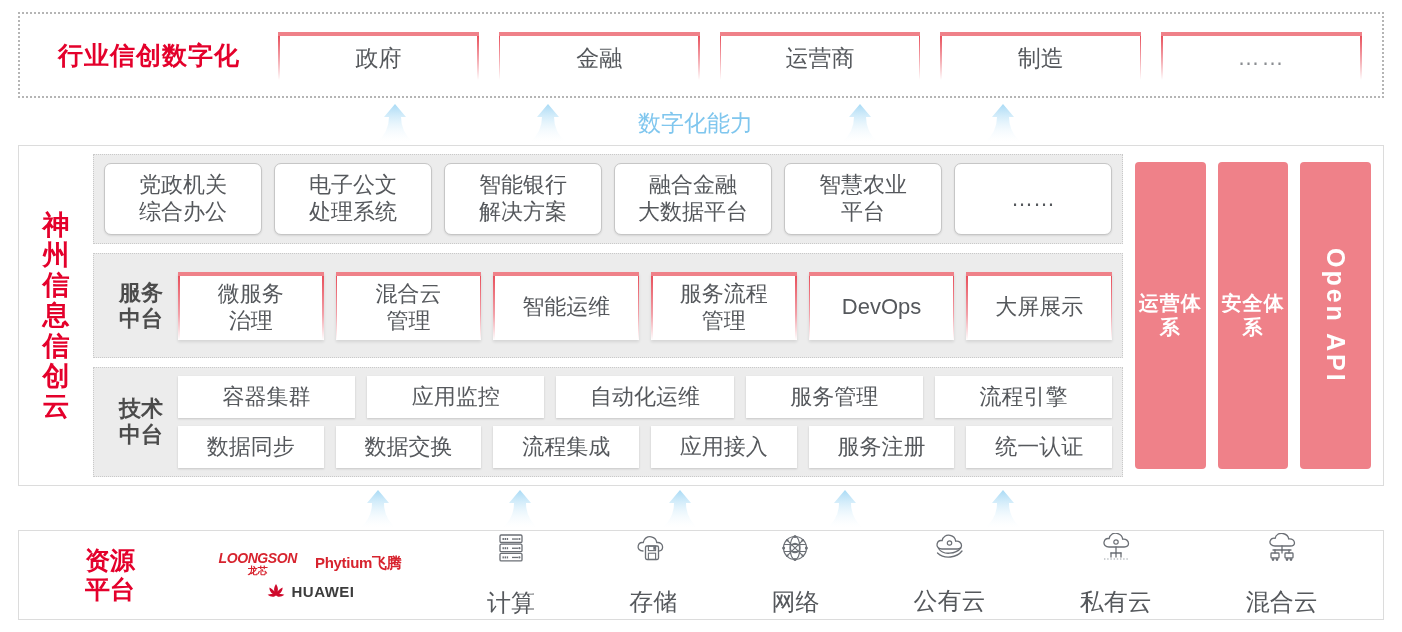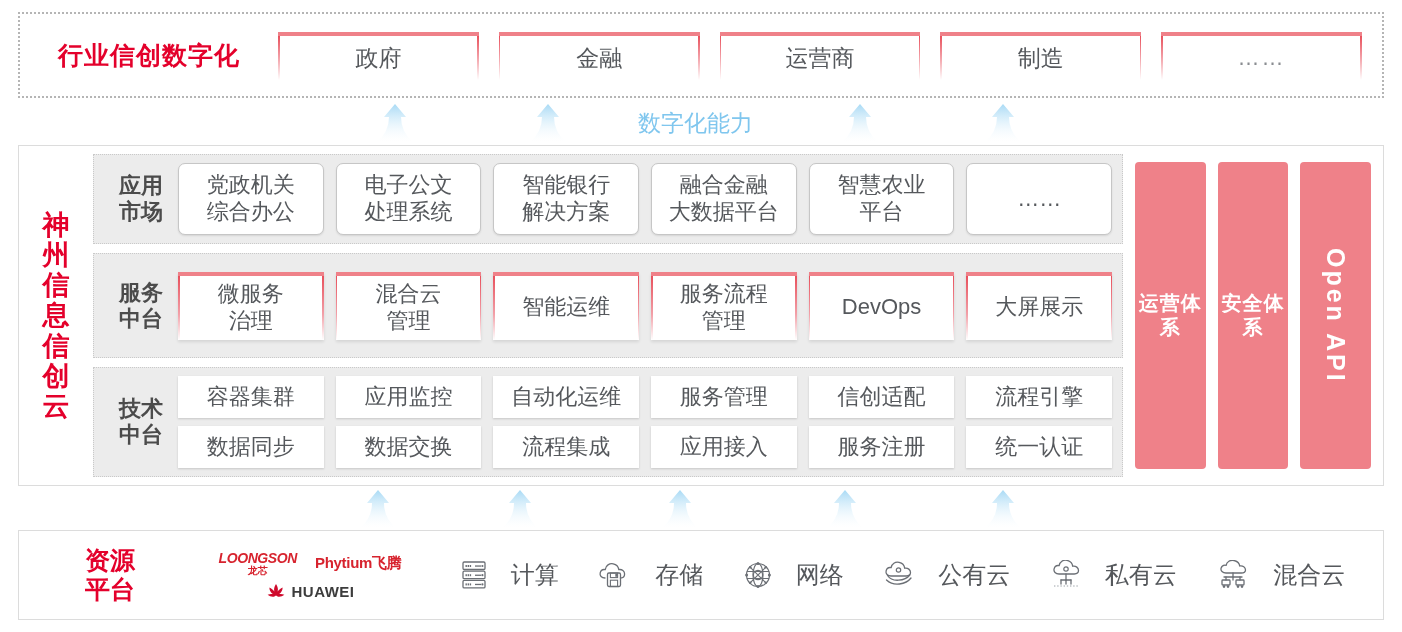--- a/index.html
+++ b/index.html
@@ -368,20 +368,21 @@
     align-items: center;
     justify-content: space-around;
     padding-right: 18px;
   }
   .res-item {
     display: flex;
     align-items: center;
     gap: 23px;
     font-size: 24px;
     color: #55585c;
+    flex-direction: column;
   }
   .res-item svg { display: block; }
 </style>
 </head>
 <body>
 
 <div class="page">
 
   <div class="industry-band">
     <div class="industry-title">行业信创数字化</div>
@@ -434,24 +435,20 @@
       <span>息</span>
       <span>信</span>
       <span>创</span>
       <span>云</span>
     </div>
 
     <div class="cloud-body">
       <div class="rows-wrap">
 
         <div class="tier tier-app">
-          <div class="tier-label">
-            <div>应用</div>
-            <div>市场</div>
-          </div>
           <div class="tier-cells">
             <div class="card-app">
                 <span class="cellspan">党政机关<br>综合办公</span>
               </div>
             <div class="card-app">
                 <span class="cellspan">电子公文<br>处理系统</span>
               </div>
             <div class="card-app">
                 <span class="cellspan">智能银行<br>解决方案</span>
               </div>
@@ -498,21 +495,20 @@
           <div class="tier-label">
             <div>技术</div>
             <div>中台</div>
           </div>
           <div class="tier-cells stacked">
             <div class="cell-row">
               <div class="card-tech">容器集群</div>
               <div class="card-tech">应用监控</div>
               <div class="card-tech">自动化运维</div>
               <div class="card-tech">服务管理</div>
-              <div class="card-tech">信创适配</div>
               <div class="card-tech">流程引擎</div>
             </div>
             <div class="cell-row">
               <div class="card-tech">数据同步</div>
               <div class="card-tech">数据交换</div>
               <div class="card-tech">流程集成</div>
               <div class="card-tech">应用接入</div>
               <div class="card-tech">服务注册</div>
               <div class="card-tech">统一认证</div>
             </div>

